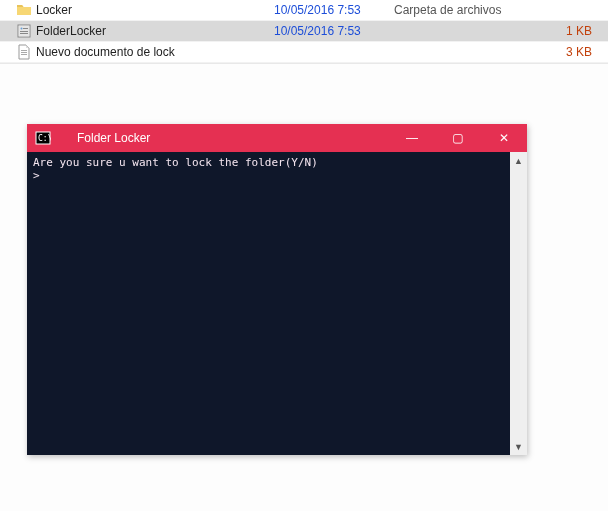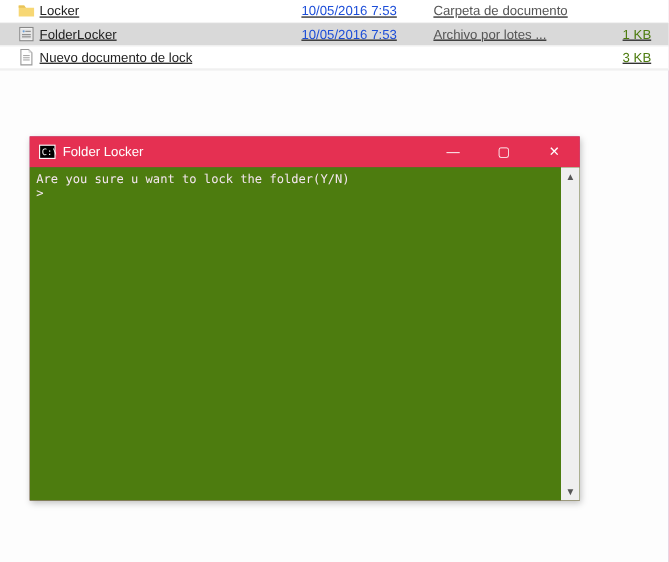--- a/index.html
+++ b/index.html
@@ -15,29 +15,28 @@
   .file-list {
     background: #fff;
     border-bottom: 1px solid #e8e8e8;
   }
   .file-row {
     display: flex;
     align-items: center;
     height: 21px;
     padding: 0 4px;
     border-bottom: 1px solid #f2f2f2;
-    text-decoration: underline;
   }
   .file-row.selected {
     background: #d9d9d9;
   }
   .col-name { flex: 0 0 270px; display: flex; align-items: center; gap: 4px; padding-left: 12px; color:#222; }
   .col-date { flex: 0 0 120px; color: #1d4ed8; }
   .col-type { flex: 0 0 150px; color: #555; }
-  .col-size { flex: 1; text-align: right; color: #4d7c0f; padding-right: 12px; }
+  .col-size { flex: 1; text-align: right; color: #c2410c; padding-right: 12px; }
   .icon { width: 16px; height: 16px; display: inline-block; }
 
   .console-window {
     position: absolute;
     left: 27px;
     top: 124px;
     width: 500px;
     height: 331px;
     background: #a0307c;
     box-shadow: 1px 2px 6px rgba(0,0,0,0.25);
@@ -50,31 +49,31 @@
     display: flex;
     align-items: center;
     color: #fff;
     font-size: 12px;
   }
   .titlebar-icon {
     width: 16px; height: 16px;
     margin: 0 6px 0 8px;
     display:flex; align-items:center; justify-content:center;
   }
-  .titlebar-title { flex: 1; }
+  .titlebar-title { flex: 1; margin-left: 20px; }
   .win-controls { display: flex; }
   .win-btn {
     width: 46px; height: 28px;
     display: flex; align-items: center; justify-content: center;
     color: #fff;
   }
   .console-body {
     flex: 1;
     display: flex;
-    background: #4d7c0f;
+    background: #0f172a;
     overflow: hidden;
   }
   .console-text {
     flex: 1;
     padding: 4px 6px;
     font-family: Consolas, "Lucida Console", monospace;
     font-size: 11px;
     line-height: 13px;
     color: #f5e6f0;
     white-space: pre;
@@ -103,40 +102,39 @@
     <div class="col-name">
       <span class="icon">
         <svg viewBox="0 0 16 16">
             <path fill="#f7d774" d="M1 3h5l1.5 2H15v8H1z"></path>
             <path fill="#e8c35a" d="M1 3h5l1.5 2H1z"></path>
           </svg>
       </span>
       <span>Locker</span>
     </div>
     <div class="col-date">10/05/2016 7:53</div>
-    <div class="col-type">Carpeta de documento</div>
+    <div class="col-type">Carpeta de archivos</div>
     <div class="col-size"></div>
   </div>
 
   <div class="file-row selected">
     <div class="col-name">
       <span class="icon">
         <svg viewBox="0 0 16 16">
             <rect x="2" y="2" width="12" height="12" fill="#fff" stroke="#888"></rect>
             <rect x="3" y="3" width="10" height="10" fill="#e6e6e6"></rect>
             <circle cx="5.5" cy="5.5" r="1" fill="#6aa0d8"></circle>
             <rect x="7" y="5" width="5" height="1" fill="#888"></rect>
             <rect x="4" y="8" width="8" height="1" fill="#888"></rect>
             <rect x="4" y="10" width="8" height="1" fill="#888"></rect>
           </svg>
       </span>
       <span>FolderLocker</span>
     </div>
     <div class="col-date">10/05/2016 7:53</div>
-    <div class="col-type">Archivo por lotes ...</div>
     <div class="col-size">1 KB</div>
   </div>
 
   <div class="file-row">
     <div class="col-name">
       <span class="icon">
         <svg viewBox="0 0 16 16">
             <path fill="#fff" stroke="#999" d="M3 1h7l3 3v11H3z"></path>
             <path fill="#ddd" d="M10 1v3h3z"></path>
             <rect x="5" y="6" width="6" height="1" fill="#aaa"></rect>

